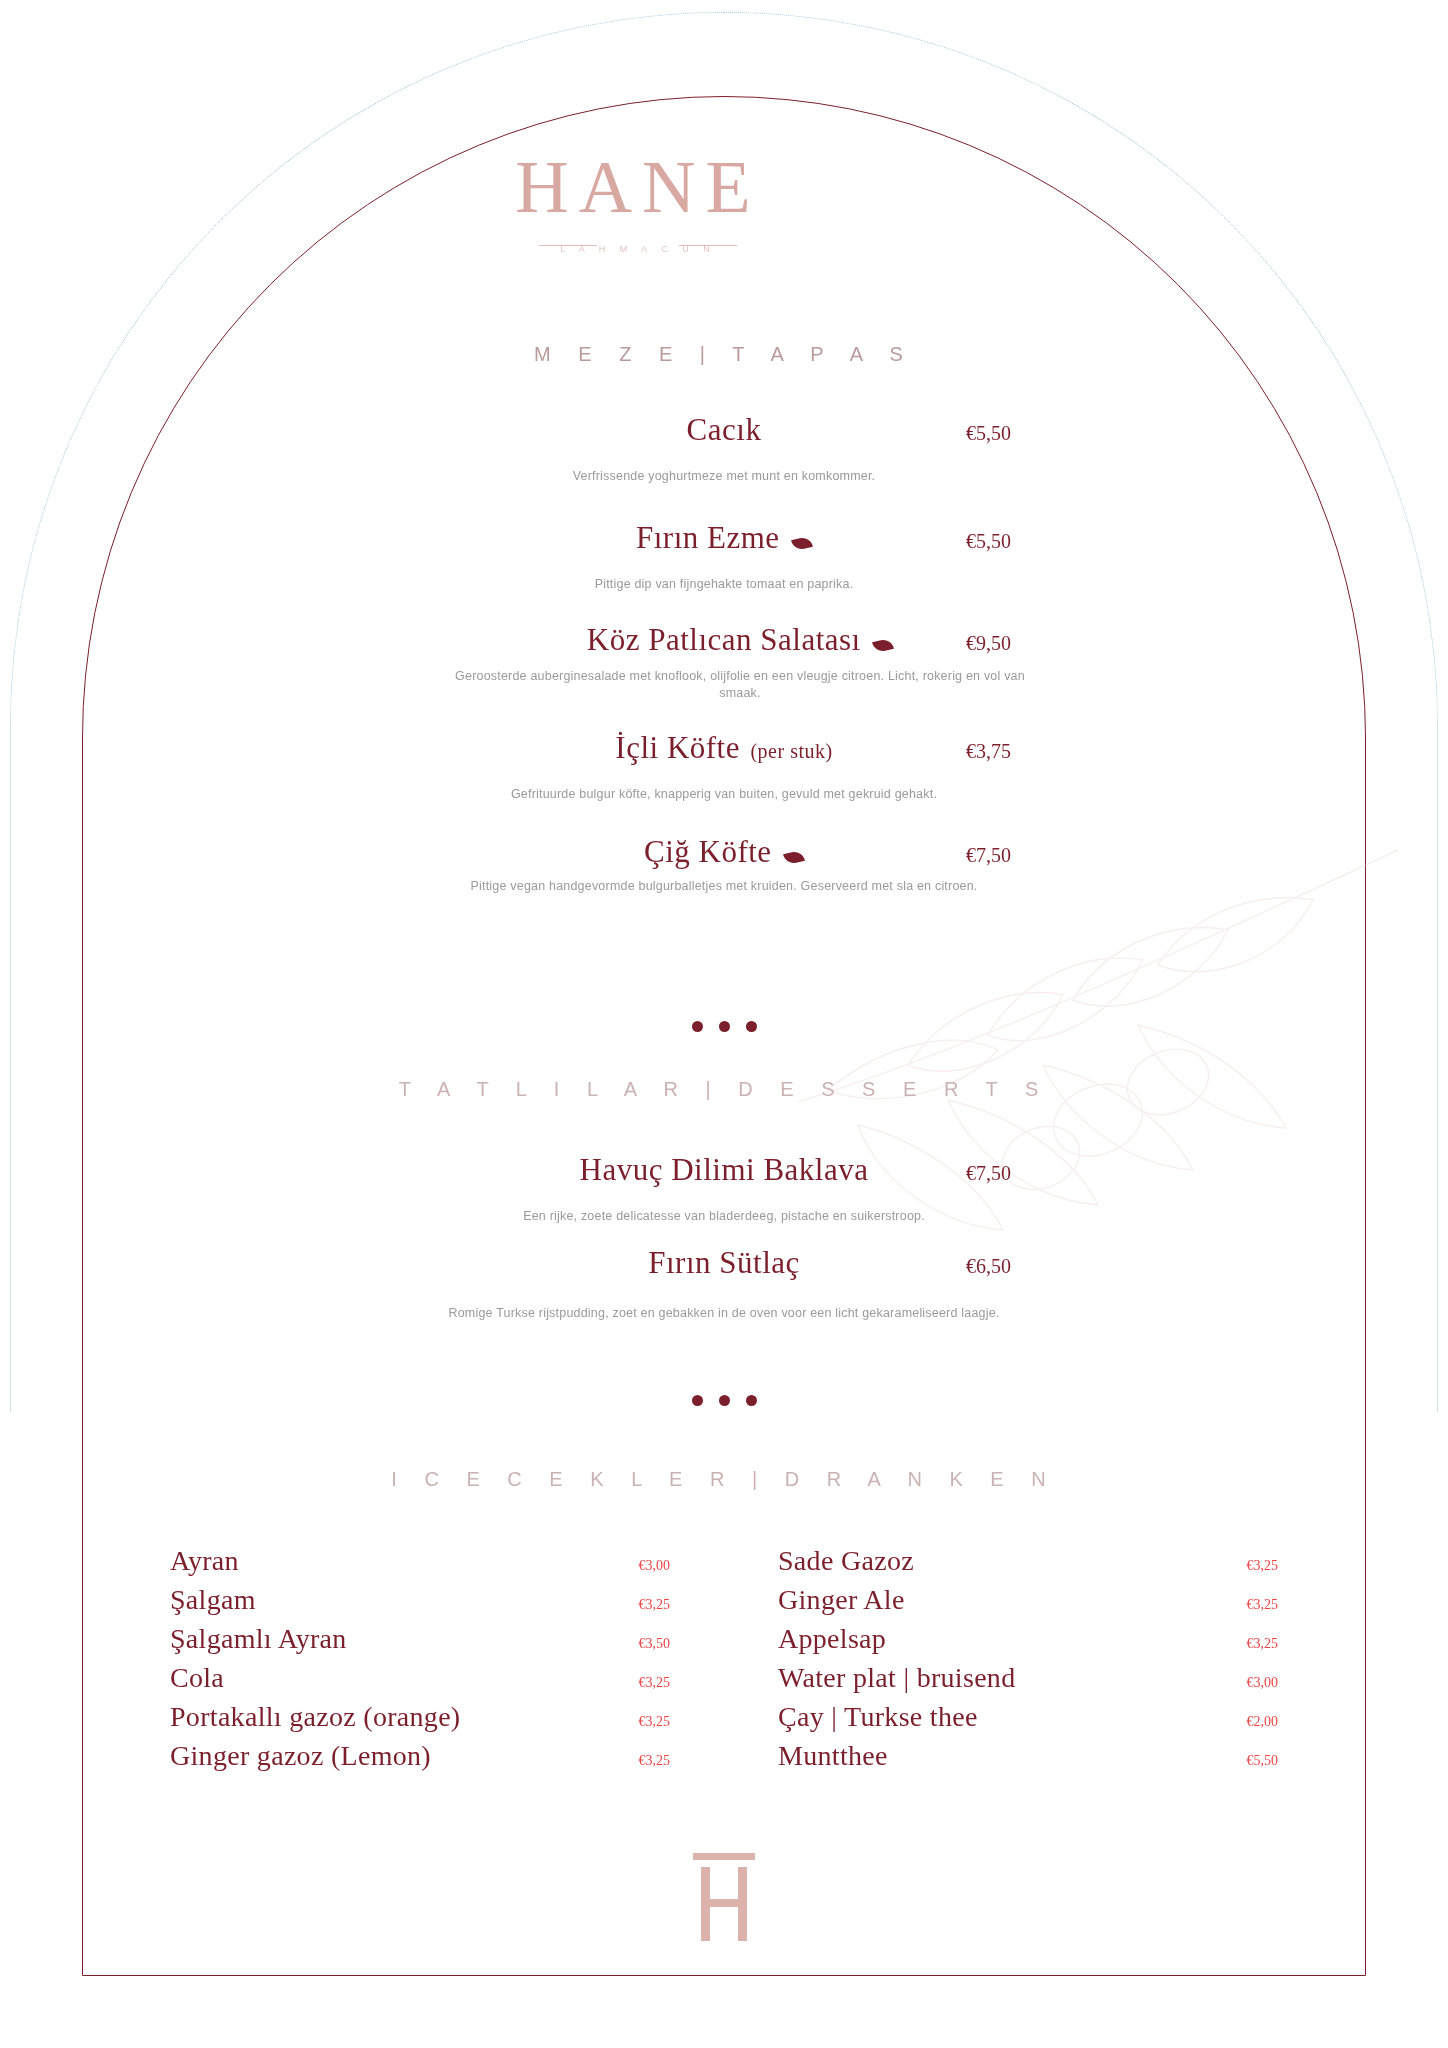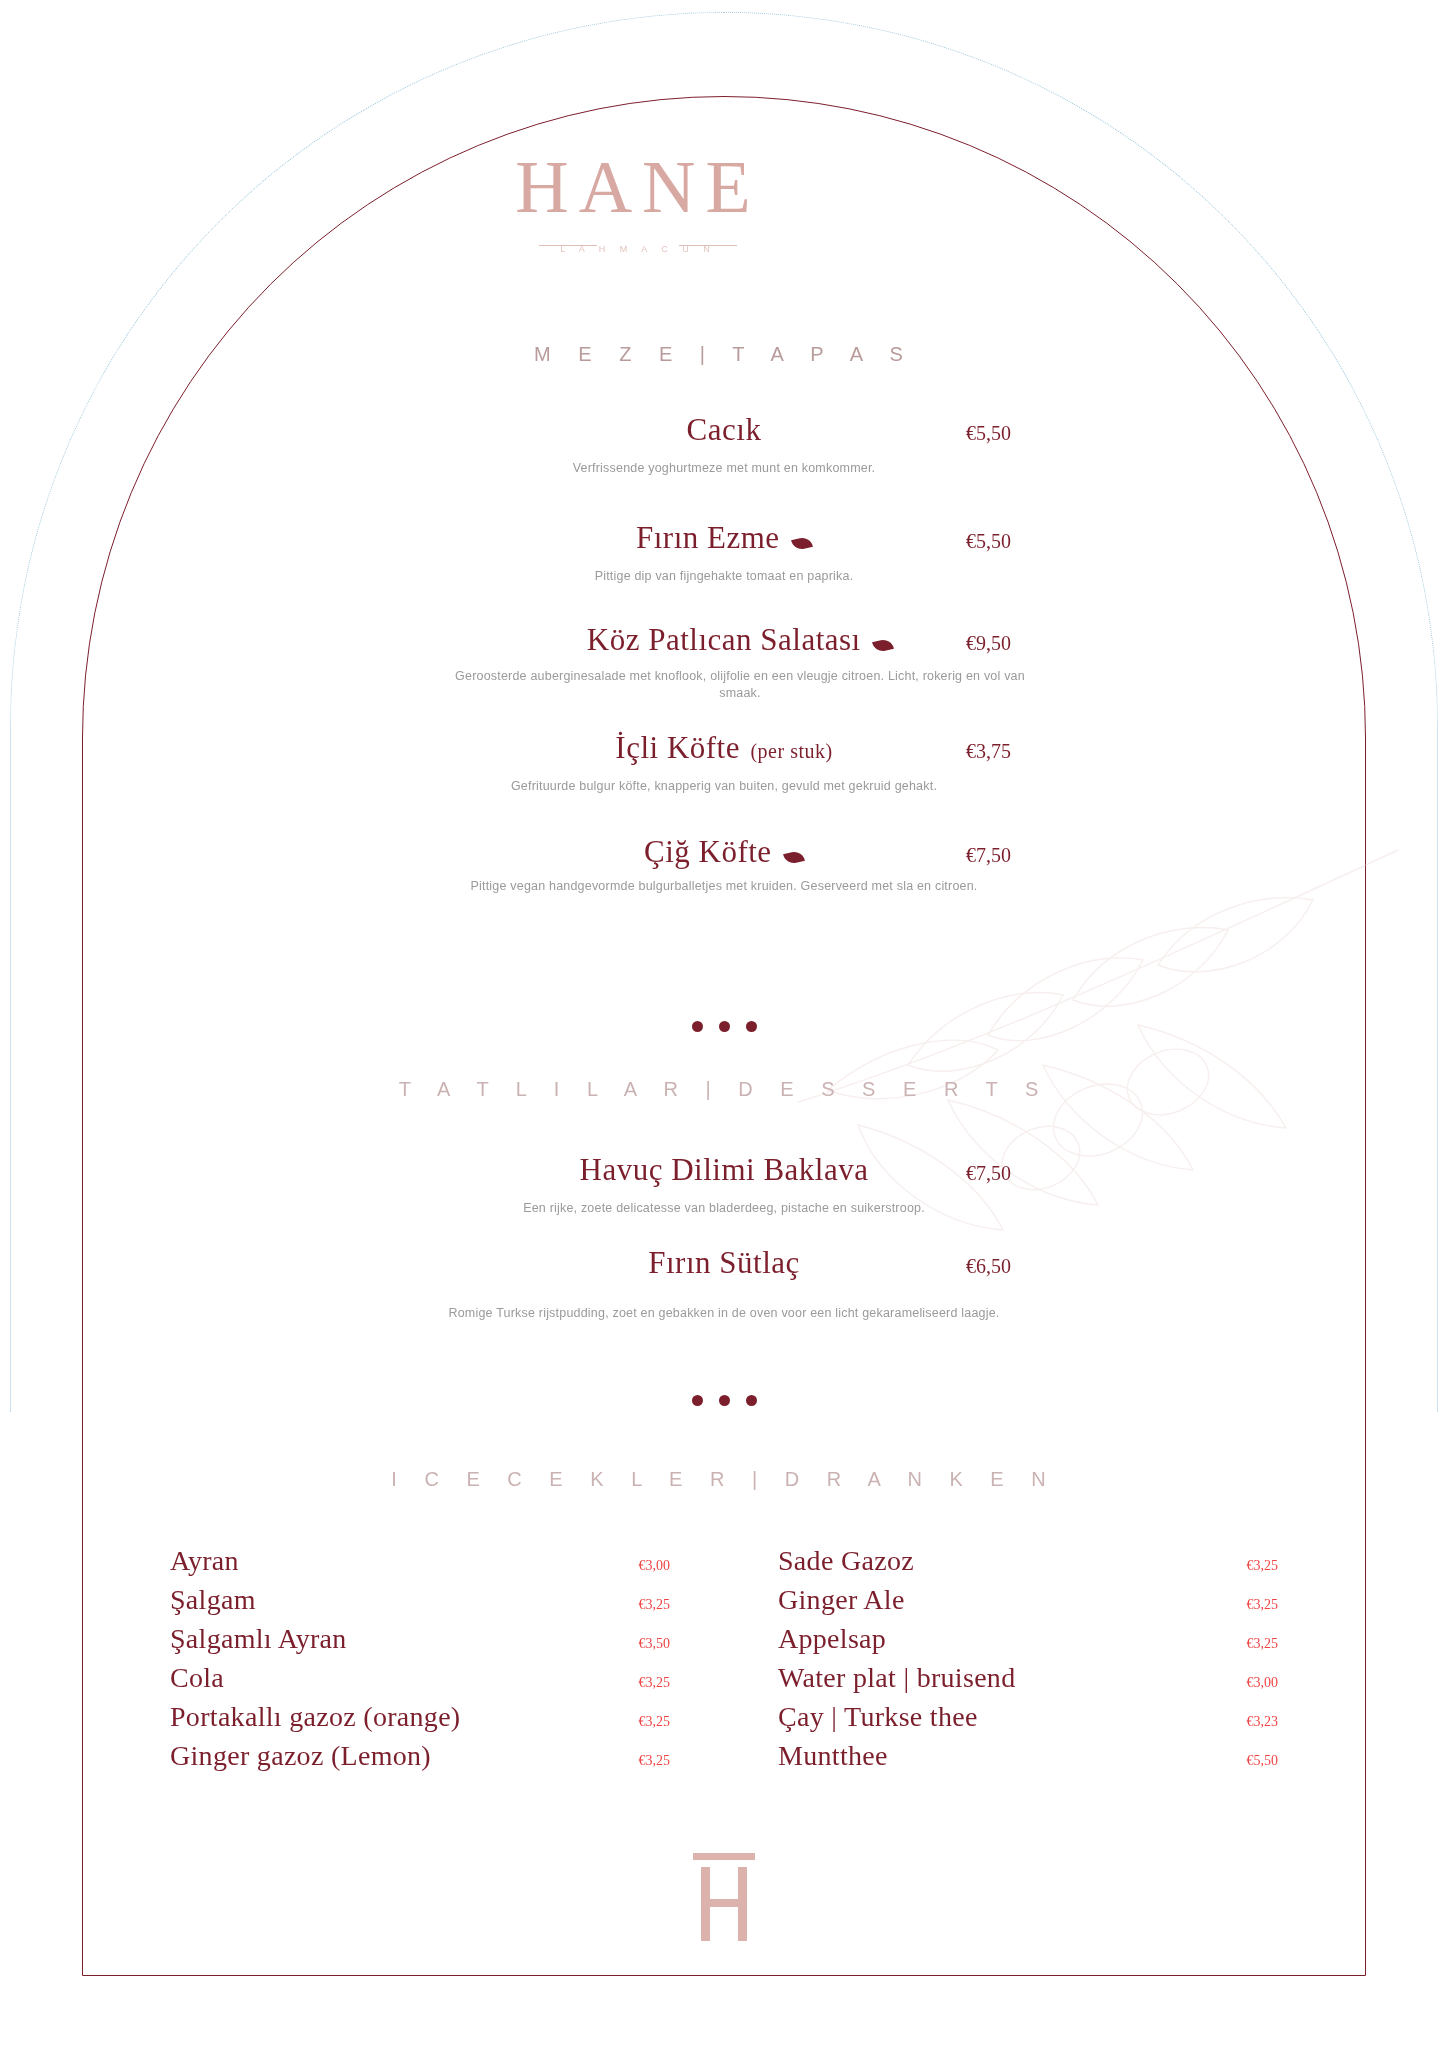--- a/index.html
+++ b/index.html
@@ -130,21 +130,21 @@
     position: absolute;
     font-family: "Liberation Serif", serif;
     font-size: 20px;
     color: #7c1f2c;
     top: 8px;
   }
   .dish-desc {
     font-size: 12.5px;
     color: #9a9a9a;
     line-height: 1.35;
-    margin-top: 12px;
+    margin-top: 20px;
     letter-spacing: 0.2px;
   }
 
   
   .dots {
     width: 1448px;
     text-align: center;
   }
   .dots span {
     display: inline-block;
@@ -324,21 +324,21 @@
     <div class="drink-row">
       <span class="drink-name">Appelsap</span>
       <span class="drink-price">€3,25</span>
     </div>
     <div class="drink-row">
       <span class="drink-name">Water plat | bruisend</span>
       <span class="drink-price">€3,00</span>
     </div>
     <div class="drink-row">
       <span class="drink-name">Çay | Turkse thee</span>
-      <span class="drink-price">€3,23</span>
+      <span class="drink-price">€2,00</span>
     </div>
     <div class="drink-row">
       <span class="drink-name">Muntthee</span>
       <span class="drink-price">€5,50</span>
     </div>
   </div>
 </div>
 
 <div class="footer-mark">
   <svg width="90" height="110" viewBox="0 0 90 110" aria-hidden="true">

